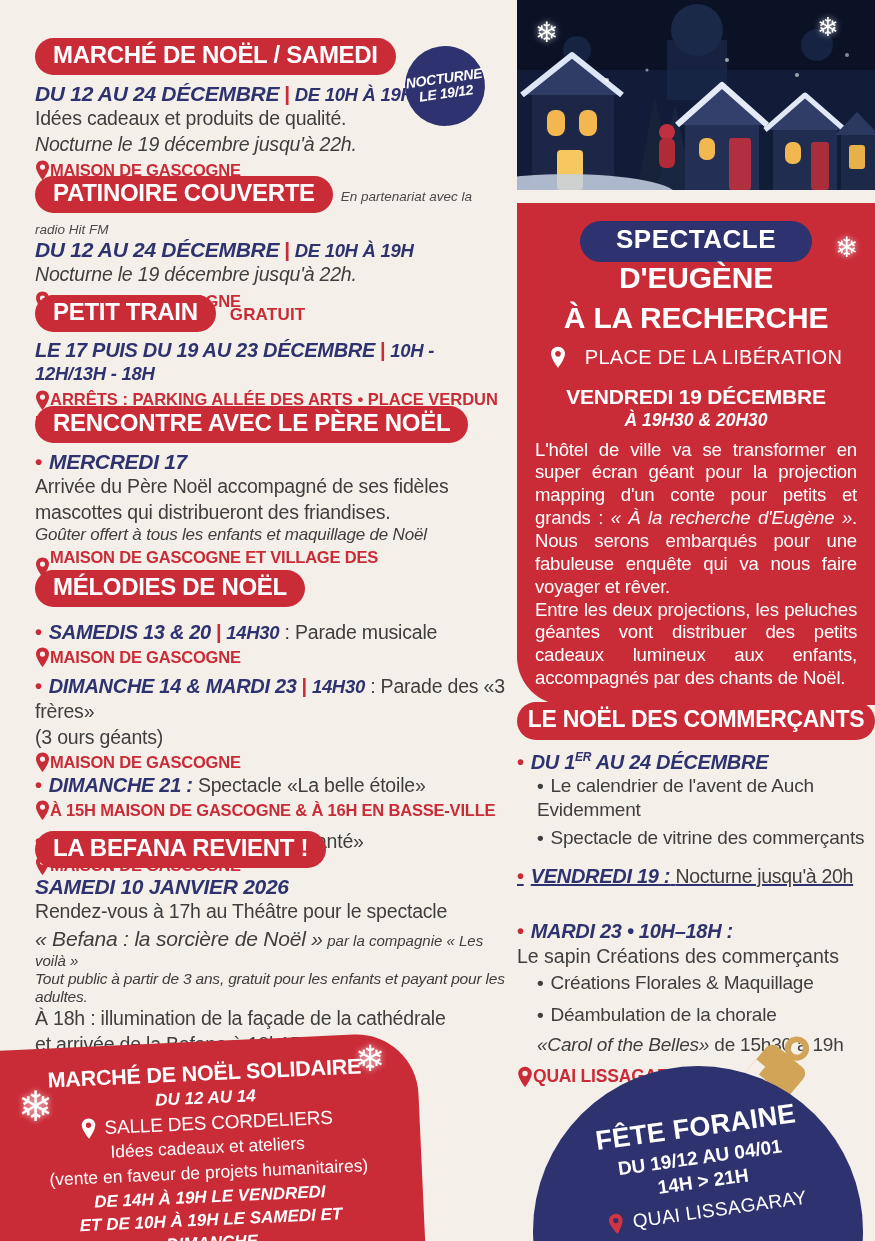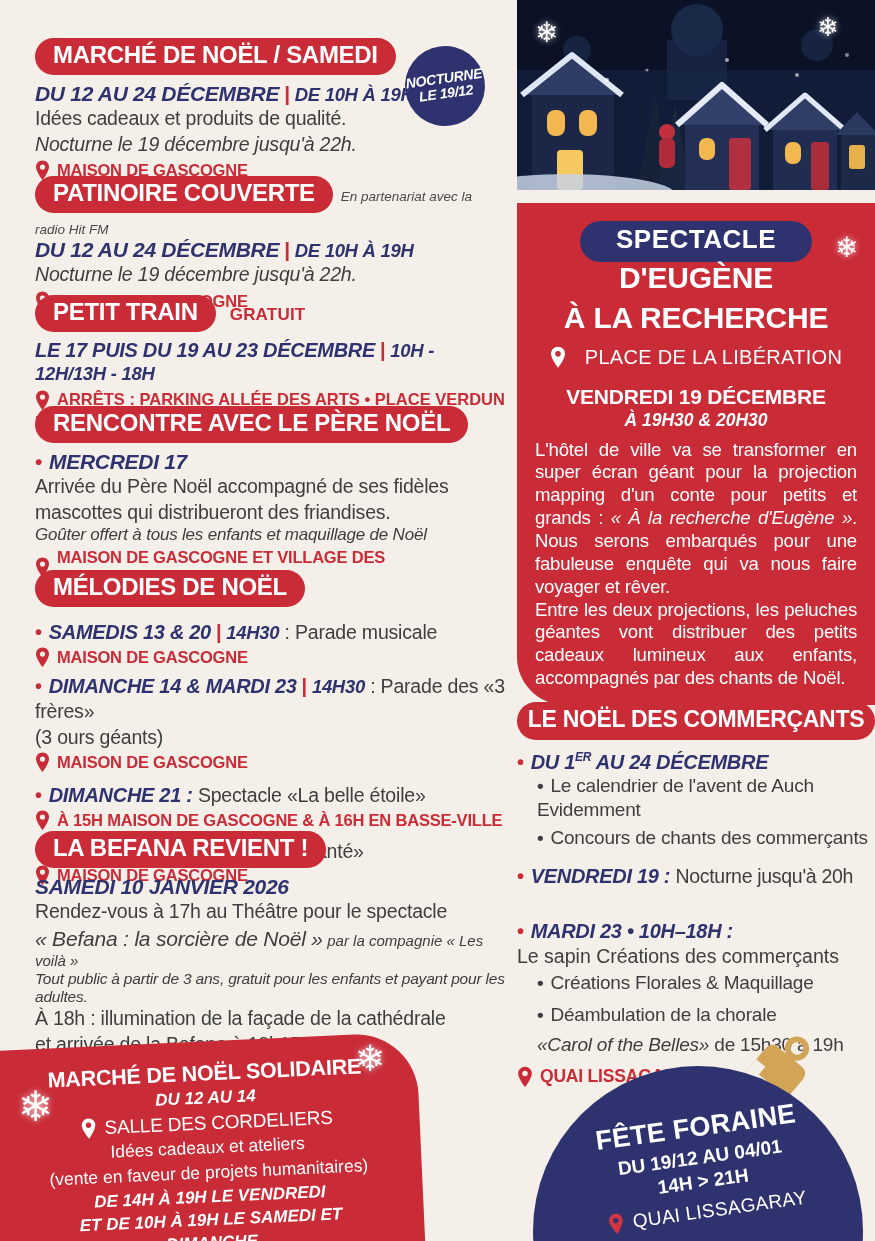--- a/index.html
+++ b/index.html
@@ -12,21 +12,21 @@
   .pill {
     display:inline-block; background:#c92b37; color:#fff; font-weight:bold;
     font-size:24px; letter-spacing:-0.3px; padding:3px 18px 6px; border-radius:24px;
     white-space:nowrap;
   }
   .date-line { font-size:21px; color:#2e336f; font-weight:bold; font-style:italic; letter-spacing:-0.3px; }
   .time-part { font-size:18.5px; color:#2e336f; font-weight:600; font-style:italic; }
   .pipe { color:#c92b37; font-weight:bold; font-style:normal; padding:0 5px; }
   .body-txt { font-size:19.5px; color:#3e3e3e; line-height:1.32; letter-spacing:-0.2px; }
   .note { font-style:italic; }
-  .place-row { display:flex; align-items:center; gap:7px; margin-top:3px; }
+  .place-row { display:flex; align-items:center; margin-top:3px; }
   .place-txt { color:#c92b37; font-weight:bold; font-size:16.5px; letter-spacing:-0.2px; }
   .bullet { color:#c92b37; font-weight:bold; font-style:normal; margin-right:7px; }
   .snow { position:absolute; color:#fff; text-shadow:0 0 6px rgba(255,255,255,.8); }
   .pin-svg { flex:0 0 auto; }
   
   .col-left { position:absolute; left:35px; top:0; width:470px; }
   .sec { position:absolute; left:0; width:470px; }
   .sec .pill { margin-bottom:7px; }
   .partner { font-style:italic; color:#4a4a4a; font-size:13.5px; margin-left:8px; }
   .gratuit { color:#c92b37; font-weight:bold; font-size:17px; margin-left:14px; letter-spacing:0.2px; }
@@ -185,21 +185,21 @@
       </div>
       <div class="body-txt">(3 ours géants)</div>
       <div class="place-row" style="margin-top:1px;">
         <svg class="pin-svg" viewBox="0 0 24 34" width="15" height="21">
             <path d="M12 1C6.2 1 1.5 5.6 1.5 11.4 1.5 19 12 32.5 12 32.5S22.5 19 22.5 11.4C22.5 5.6 17.8 1 12 1z" fill="#c92b37"></path>
             <circle cx="12" cy="11.5" r="4.2" fill="#f4efe9"></circle>
           </svg>
         <span class="place-txt">MAISON DE GASCOGNE</span>
       </div>
 
-      <div class="date-line mel-item" style="font-size:20px;margin-top:10px;">
+      <div class="date-line mel-item" style="font-size:20px;margin-top:0;">
         <span class="bullet">•</span><span>DIMANCHE 21 :</span>
         <span class="body-txt" style="font-style:normal;font-weight:normal;">Spectacle «La belle étoile»</span>
       </div>
       <div class="place-row" style="margin-top:1px;">
         <svg class="pin-svg" viewBox="0 0 24 34" width="15" height="21">
             <path d="M12 1C6.2 1 1.5 5.6 1.5 11.4 1.5 19 12 32.5 12 32.5S22.5 19 22.5 11.4C22.5 5.6 17.8 1 12 1z" fill="#c92b37"></path>
             <circle cx="12" cy="11.5" r="4.2" fill="#f4efe9"></circle>
           </svg>
         <span class="place-txt">À 15H MAISON DE GASCOGNE &amp; À 16H EN BASSE-VILLE</span>
       </div>
@@ -322,24 +322,24 @@
     <div class="comm">
       <span class="pill">LE NOËL DES COMMERÇANTS</span>
 
       <div class="comm-date comm-row">
         <span class="bullet">•</span><span>DU 1</span><sup style="font-size:12px;">ER</sup><span> AU 24 DÉCEMBRE</span>
       </div>
       <div class="comm-sub">
         <span class="bullet">•</span><span>Le calendrier de l'avent de Auch Evidemment</span>
       </div>
       <div class="comm-sub" style="margin-top:4px;">
-        <span class="bullet">•</span><span>Concours de chants des commerçants</span>
-      </div>
-
-      <div class="comm-date comm-row" style="margin-top:14px;">
+        <span class="bullet">•</span><span>Spectacle de vitrine des commerçants</span>
+      </div>
+
+      <div class="comm-date comm-row" style="margin-top:14px;text-decoration:underline;">
         <span class="bullet">•</span><span>VENDREDI 19 :</span>
         <span class="comm-rest">Nocturne jusqu'à 20h</span>
       </div>
 
       <div class="comm-date comm-row" style="margin-top:32px;">
         <span class="bullet">•</span><span>MARDI 23 • 10H–18H :</span>
       </div>
       <div class="comm-rest" style="margin-top:2px;">Le sapin Créations des commerçants</div>
       <div class="comm-sub" style="margin-top:3px;">
         <span class="bullet">•</span><span>Créations Florales &amp; Maquillage</span>

